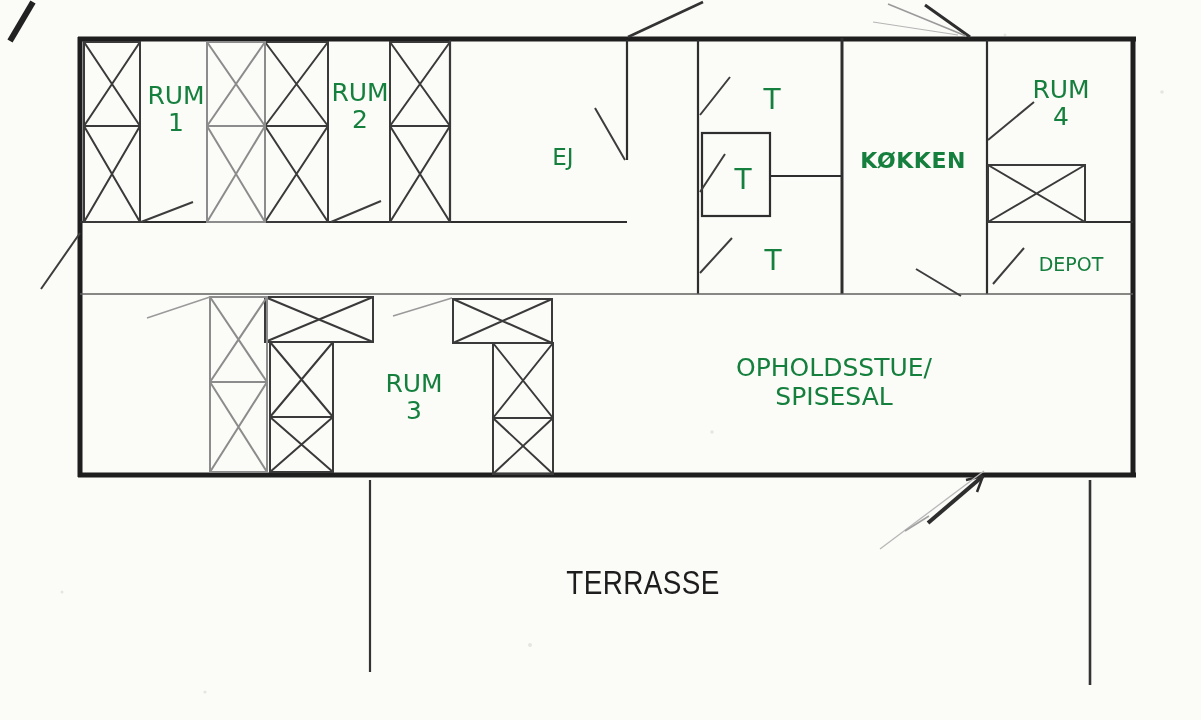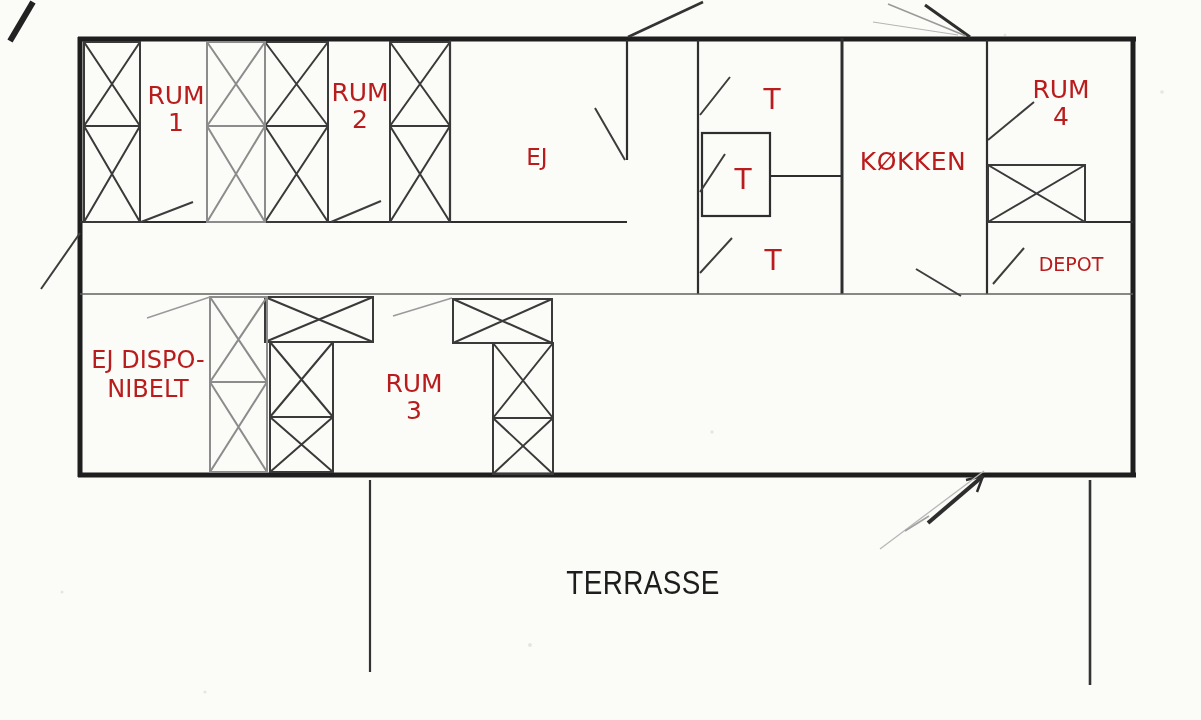--- a/index.html
+++ b/index.html
@@ -8,30 +8,30 @@
     width:1201px;height:720px;
     background:#fbfbf8;
     overflow:hidden;
     font-family:"DejaVu Sans",sans-serif;
   }
   #plan-svg{position:absolute;left:0;top:0;}
   .lbl{
     position:absolute;
     transform:translate(-50%,-50%);
     text-align:center;
-    color:#b91c1c;
+    color:#15803d;
     white-space:nowrap;
     line-height:1.08;
   }
   .lbl span{display:block;}
   .lbl-room{font-size:25px;line-height:27px;}
   .lbl-ej-top{font-size:23px;line-height:26px;}
   .lbl-ej-bottom{font-size:24px;line-height:29px;}
   .lbl-t{font-size:28px;}
-  .lbl-koekken{font-size:25px;letter-spacing:.5px;}
+  .lbl-koekken{font-size:22px;letter-spacing:.5px;font-weight:bold;}
   .lbl-depot{font-size:19px;}
   .lbl-ophold{font-size:25px;line-height:29px;}
   .lbl-terrasse{
     font-family:"Liberation Sans",sans-serif;
     font-size:34px;
     transform:translate(-50%,-50%) scaleX(.82);
     letter-spacing:.5px;
     color:#1d1d1d;
   }
 </style>
@@ -120,21 +120,21 @@
   <div class="lbl lbl-room" style="left:176px;top:109px">
     <span>RUM</span>
     <span>1</span>
   </div>
 
   <div class="lbl lbl-room" style="left:360px;top:106px">
     <span>RUM</span>
     <span>2</span>
   </div>
 
-  <div class="lbl lbl-ej-top" style="left:537px;top:157px">
+  <div class="lbl lbl-ej-top" style="left:563px;top:157px">
     <span>EJ</span>
   </div>
 
   <div class="lbl lbl-t" style="left:772px;top:100px">
     <span>T</span>
   </div>
   <div class="lbl lbl-t" style="left:743px;top:180px">
     <span>T</span>
   </div>
   <div class="lbl lbl-t" style="left:773px;top:261px">
@@ -147,28 +147,28 @@
 
   <div class="lbl lbl-room" style="left:1061px;top:103px">
     <span>RUM</span>
     <span>4</span>
   </div>
 
   <div class="lbl lbl-depot" style="left:1071px;top:264px">
     <span>DEPOT</span>
   </div>
 
-  <div class="lbl lbl-ej-bottom" style="left:148px;top:375px">
-    <span>EJ DISPO-</span>
-    <span>NIBELT</span>
-  </div>
 
   <div class="lbl lbl-room" style="left:414px;top:397px">
     <span>RUM</span>
     <span>3</span>
   </div>
 
+  <div class="lbl lbl-ophold" style="left:834px;top:382px">
+    <span>OPHOLDSSTUE/</span>
+    <span>SPISESAL</span>
+  </div>
 
   <div class="lbl lbl-terrasse" style="left:643px;top:582px">
     <span>TERRASSE</span>
   </div>
 
 </div>
 
 </body></html>

